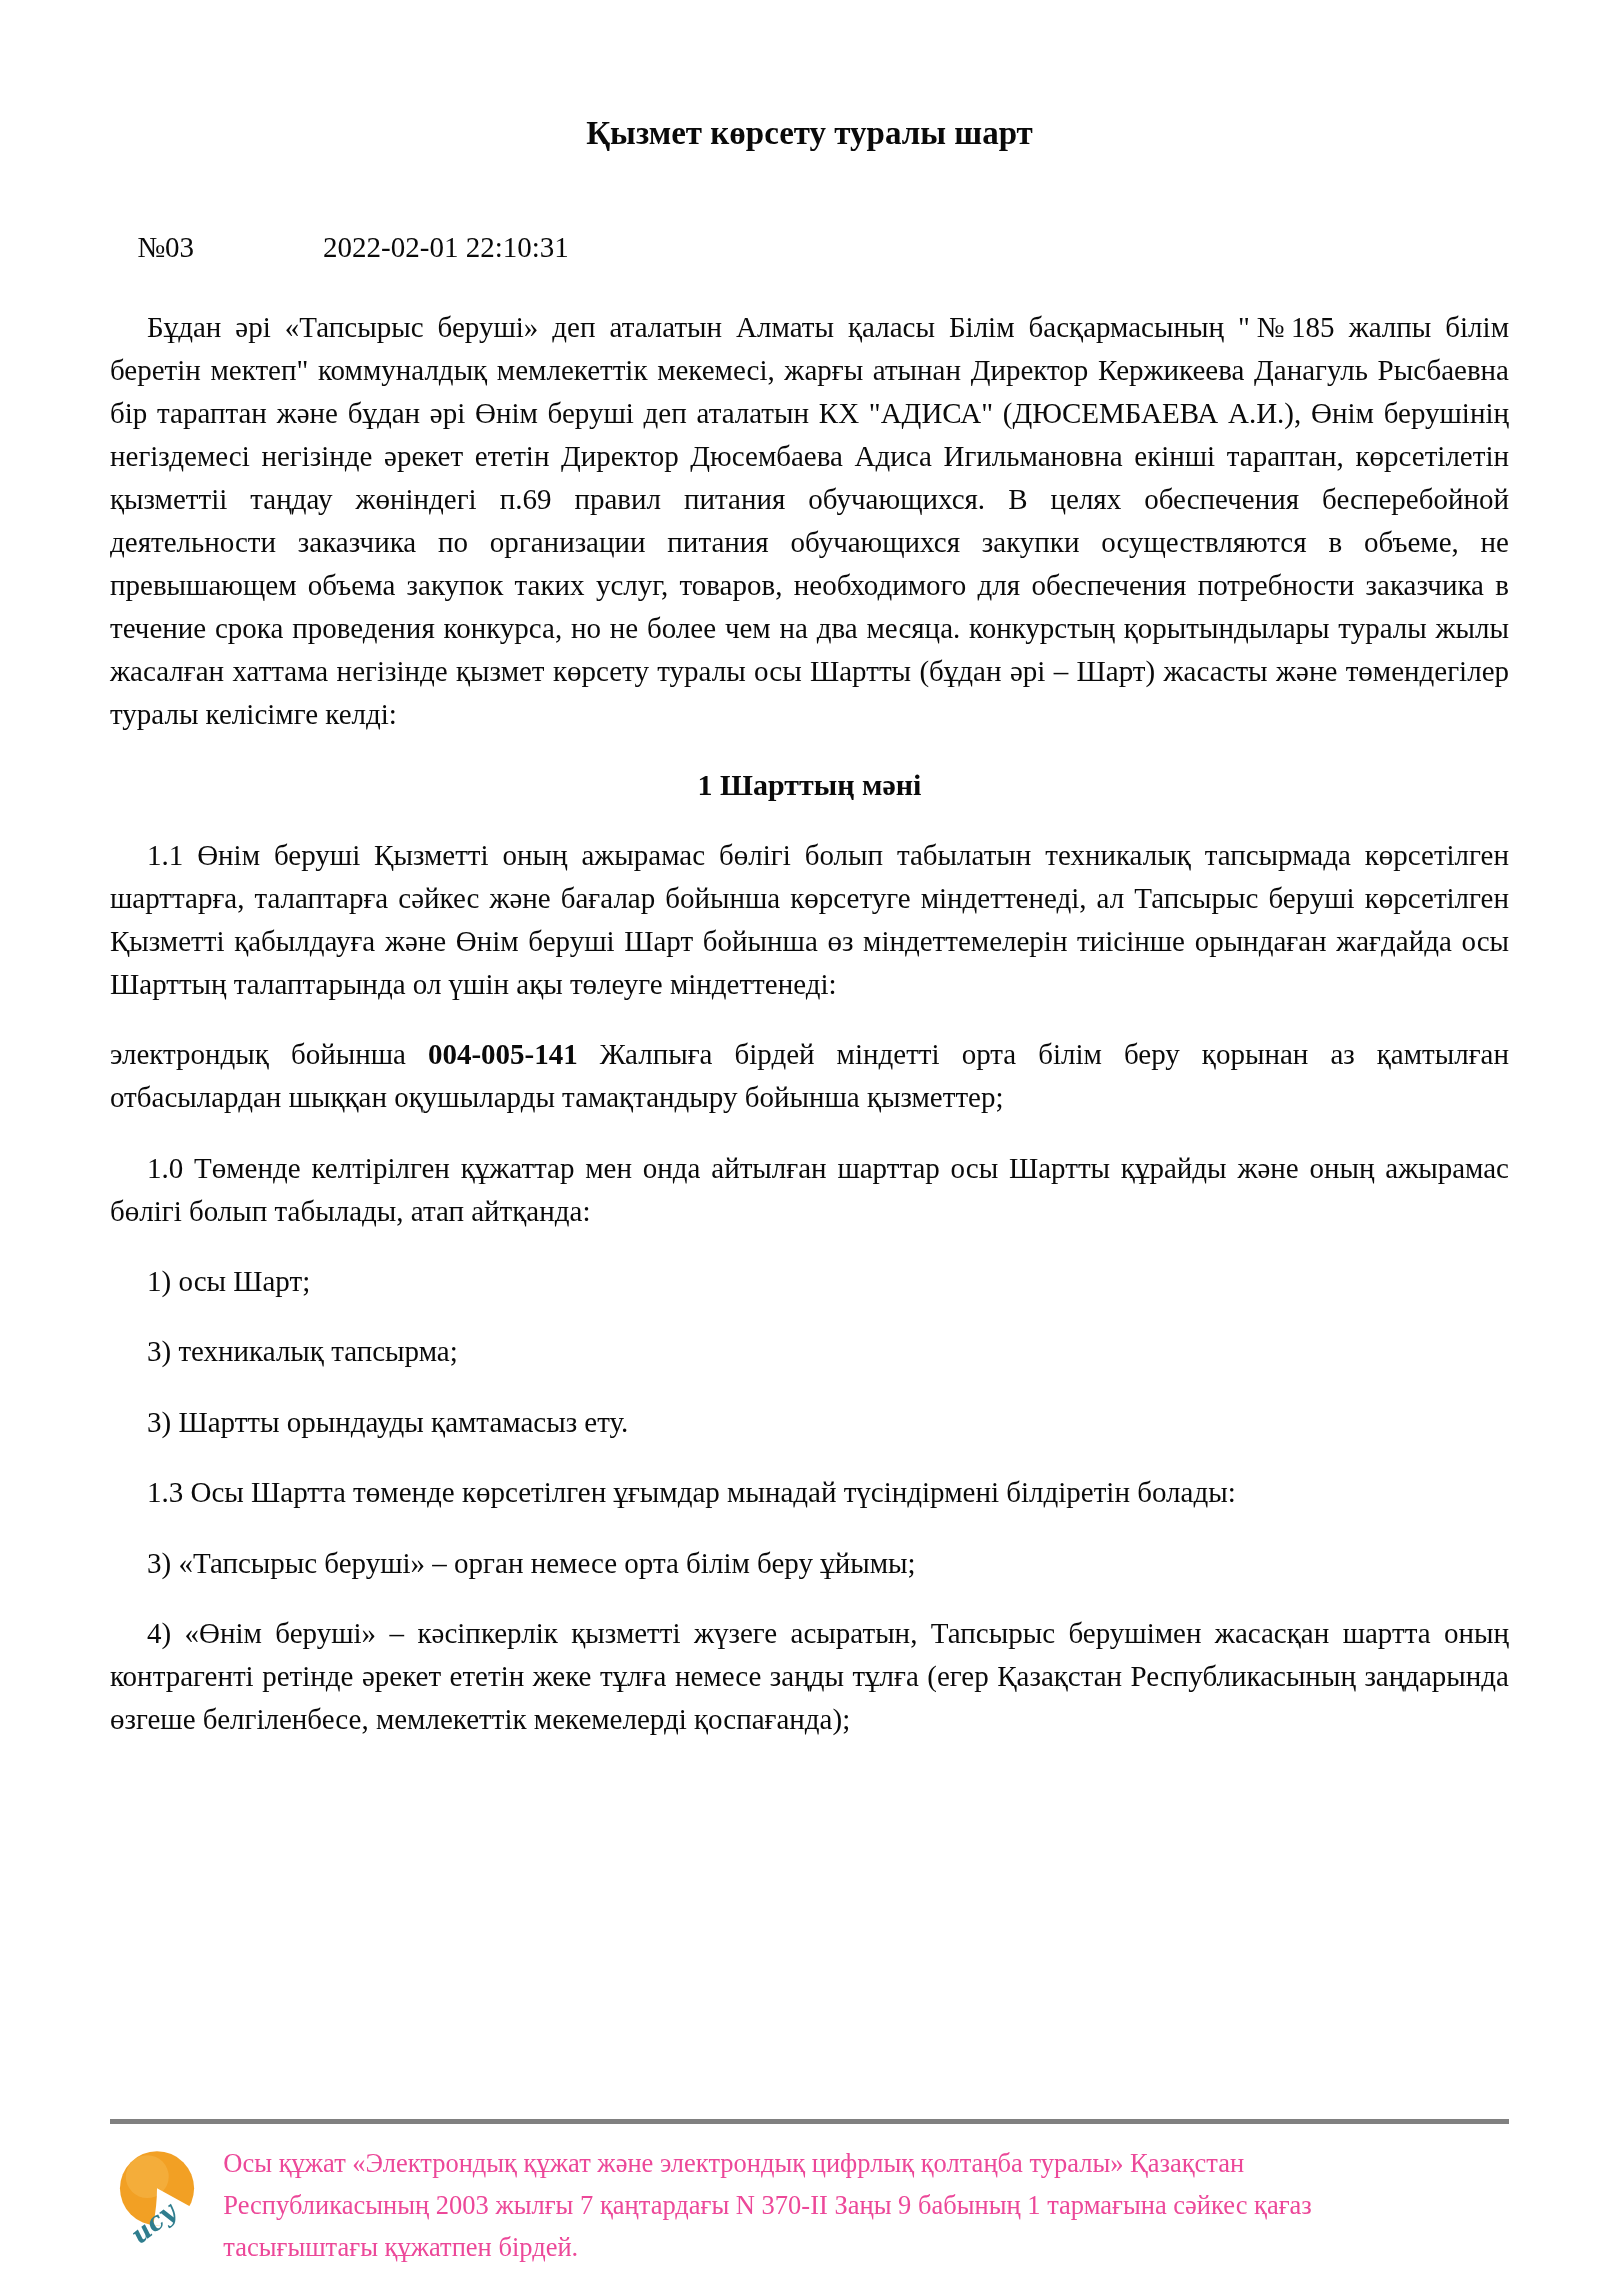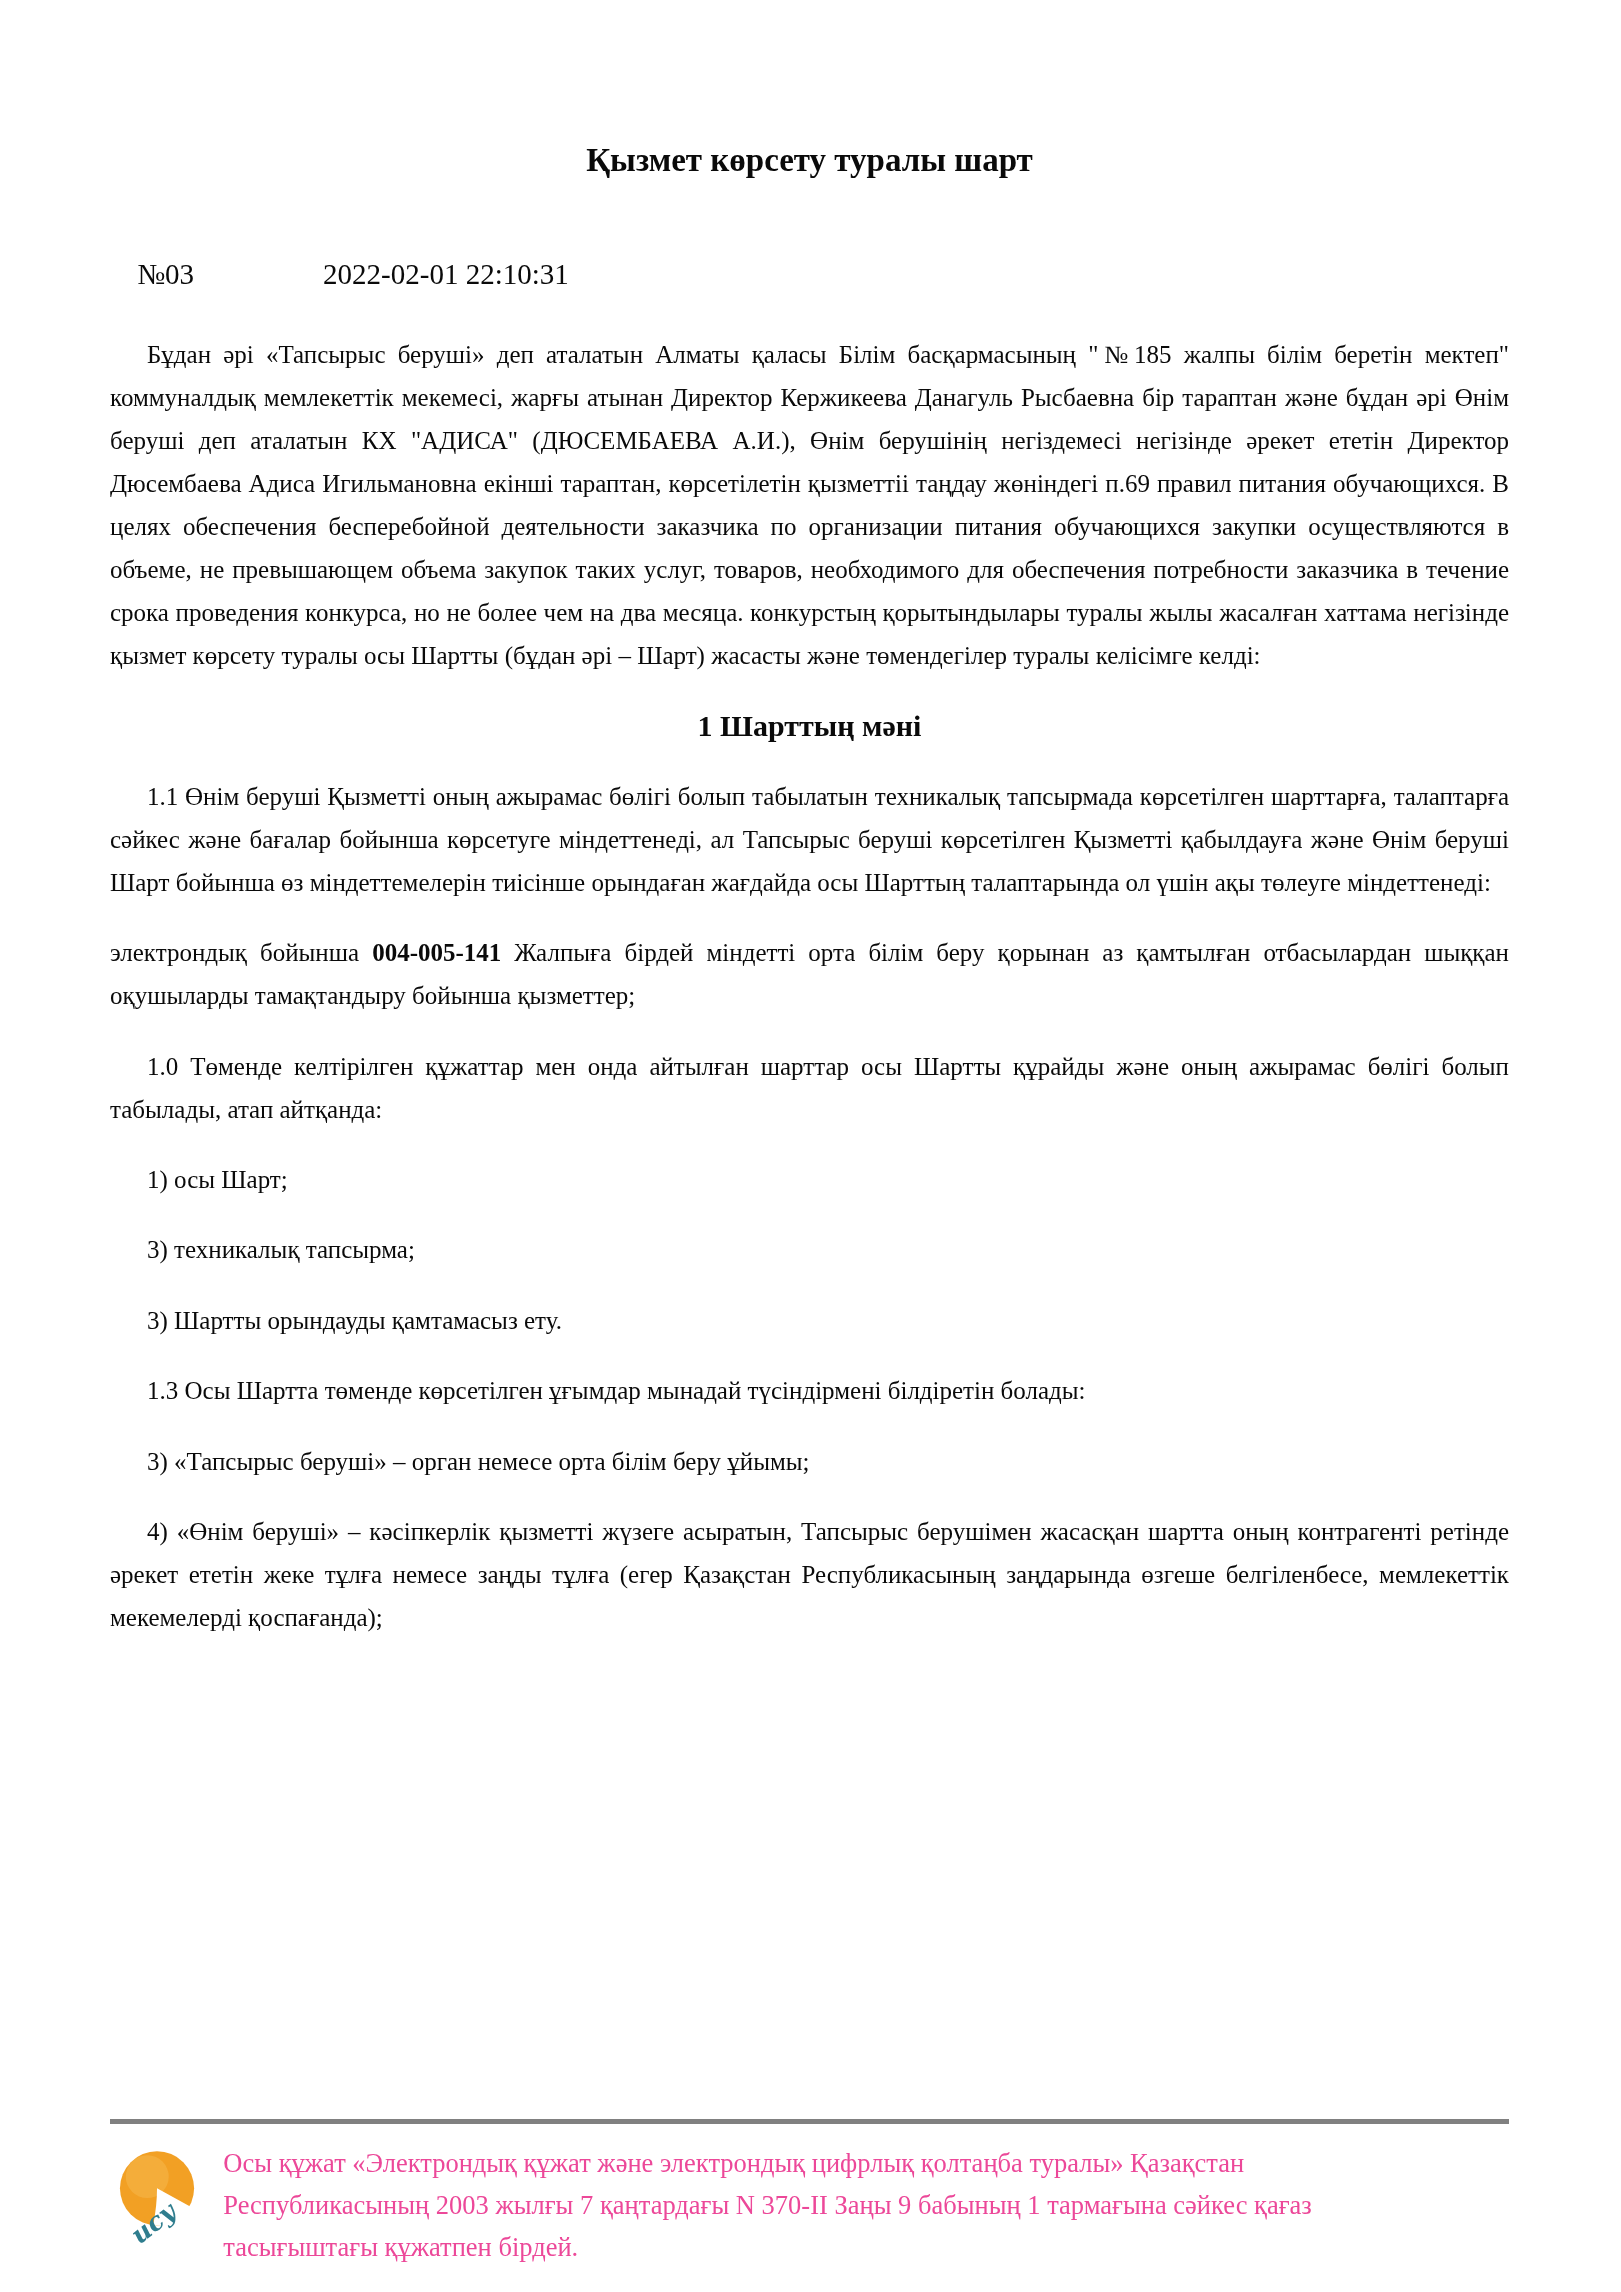--- a/index.html
+++ b/index.html
@@ -12,41 +12,40 @@
     width: 1621px;
     height: 2293px;
     background: #ffffff;
     overflow: hidden;
     font-family: "Liberation Serif", "DejaVu Serif", serif;
     color: #0a0a0a;
     box-sizing: border-box;
   }
   .content {
     padding: 110px 112px 0 110px;
-    margin-top: 27px;
   }
   .doc-title {
     margin: 0 0 69px 0;
     text-align: center;
     font-size: 33px;
     font-weight: bold;
     line-height: 47px;
   }
   .meta-row {
     display: flex;
     align-items: baseline;
     font-size: 29px;
     line-height: 43px;
     margin: 0 0 37px 0;
   }
   .meta-number { margin-left: 27.4px; }
   .meta-datetime { margin-left: 129px; }
   p.para {
     margin: 0 0 27.4px 0;
-    font-size: 25px;
+    font-size: 29px;
     line-height: 43px;
     text-align: justify;
     text-indent: 37px;
   }
   p.para.no-indent { text-indent: 0; }
   .section-heading {
     margin: 0 0 27.4px 0;
     text-align: center;
     font-size: 30px;
     font-weight: bold;

